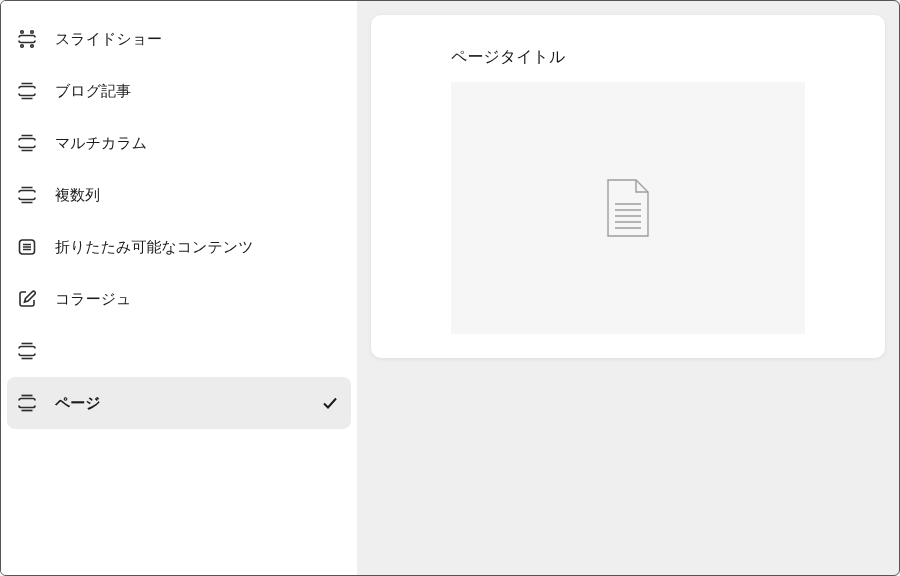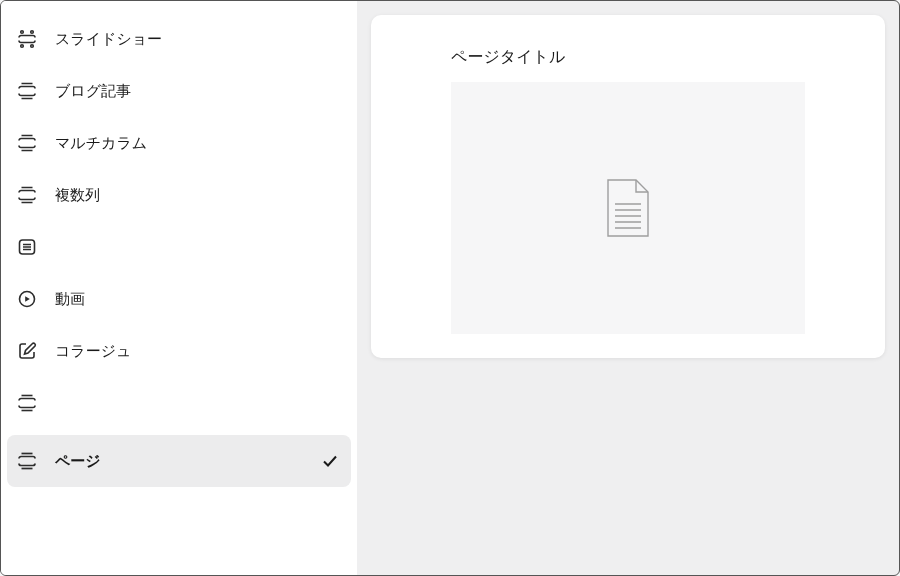--- a/index.html
+++ b/index.html
@@ -2,21 +2,21 @@
 <html><head>
 <meta charset="utf-8">
 <style>
   * { box-sizing: border-box; margin: 0; padding: 0; }
   html, body { width: 900px; height: 576px; overflow: hidden; font-family: -apple-system, BlinkMacSystemFont, "Segoe UI", "Hiragino Sans", "Hiragino Kaku Gothic ProN", Meiryo, sans-serif; background: #f6f6f7; }
   .frame { width: 900px; height: 576px; border: 1px solid #555; border-radius: 6px; display: flex; background: #efeff0; overflow: hidden; }
 
   
   .sidebar { width: 356px; background: #ffffff; display: flex; flex-direction: column; padding-top: 12px; overflow-y: auto; }
   .side-item { display: flex; align-items: center; padding: 0 16px; height: 52px; cursor: pointer; gap: 18px; }
-  .side-item.selected { background: #ececed; border-radius: 8px; margin: 6px 6px; padding: 0 10px; }
+  .side-item.selected { background: #ececed; border-radius: 8px; margin: 0 6px; padding: 0 10px; }
   .side-item .label { font-size: 15px; color: #1a1a1a; flex: 1; }
   .side-item.selected .label { font-weight: 700; }
   .icon-slot { width: 20px; height: 20px; display: flex; align-items: center; justify-content: center; color: #2d2d2d; flex-shrink: 0; }
   .check-slot { width: 22px; height: 22px; display: flex; align-items: center; justify-content: center; color: #1a1a1a; }
 
   
   .preview { flex: 1; padding: 14px; }
   .preview-card { background: #ffffff; border-radius: 10px; padding: 32px 80px 24px; box-shadow: 0 1px 4px rgba(0,0,0,0.08); }
   .preview-title { font-size: 16px; color: #1a1a1a; margin-bottom: 14px; }
   .placeholder-box { background: #f6f6f7; height: 252px; display: flex; align-items: center; justify-content: center; }
@@ -80,33 +80,25 @@
 
     <div class="side-item">
       <span class="icon-slot">
         <svg width="20" height="20" viewBox="0 0 20 20" fill="none" stroke="currentColor" stroke-width="1.6">
           <rect x="2.5" y="3" width="15" height="14" rx="3"></rect>
           <line x1="6" y1="7.5" x2="14" y2="7.5"></line>
             <line x1="6" y1="10" x2="14" y2="10"></line>
             <line x1="6" y1="12.5" x2="14" y2="12.5"></line>
         </svg>
       </span>
+      <span class="label">折りたたみ可能なコンテンツ</span>
     </div>
 
 
 
-    <div class="side-item">
-      <span class="icon-slot">
-        <svg width="20" height="20" viewBox="0 0 20 20" fill="none" stroke="currentColor" stroke-width="1.6">
-          <circle cx="10" cy="10" r="7.5"></circle>
-          <path d="M8.2 7.2l4.6 2.8-4.6 2.8z" fill="currentColor" stroke="none"></path>
-        </svg>
-      </span>
-      <span class="label">動画</span>
-    </div>
 
     <div class="side-item">
       <span class="icon-slot">
         <svg width="20" height="20" viewBox="0 0 20 20" fill="none" stroke="currentColor" stroke-width="1.6">
           <path d="M9 3H5a2 2 0 0 0-2 2v10a2 2 0 0 0 2 2h10a2 2 0 0 0 2-2v-4"></path>
           <path d="M15.5 2.5a1.8 1.8 0 0 1 2.5 2.5L11 12l-3.5 1L8.5 9.5z"></path>
         </svg>
       </span>
       <span class="label">コラージュ</span>
     </div>

